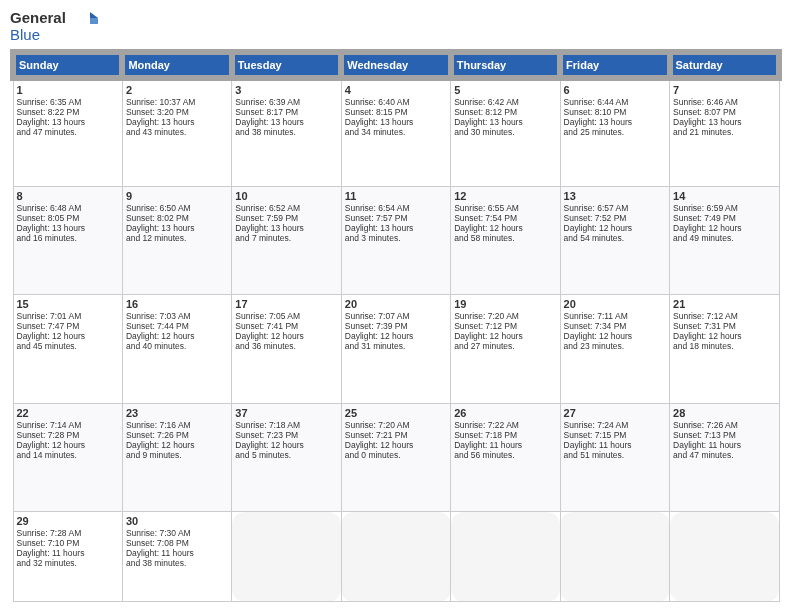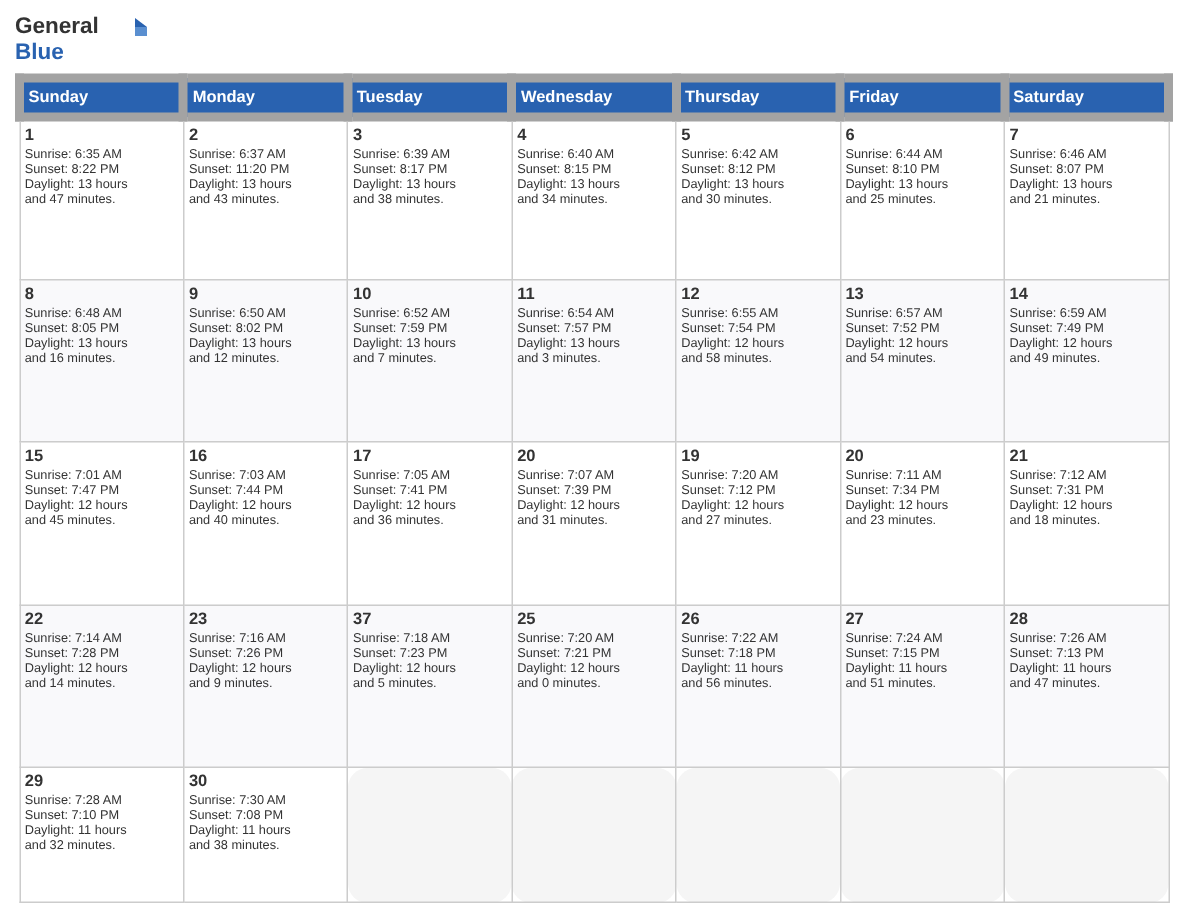--- a/index.html
+++ b/index.html
@@ -88,21 +88,21 @@
   <div class="header">
     <div class="logo">
   <div style="display:flex;flex-direction:column;line-height:1.1">
     <div style="display:flex;align-items:center;gap:14px">
       <span style="font-size:15px;font-weight:bold;color:#333;">General</span>
       <svg width="18" height="16" viewBox="0 0 18 16">
         <polygon points="10,2 18,8 10,8" fill="#2962b0"></polygon>
         <polygon points="10,8 18,8 18,14 10,14" fill="#5a8fd0"></polygon>
       </svg>
     </div>
-    <span style="font-size:15px;font-weight:bold;color:#2962b0;">Blue</span>
+    <span style="font-size:15px;font-weight:normal;color:#2962b0;">Blue</span>
   </div>
 </div>
     <div class="title-block">
       <div class="month-title"></div>
       <div class="location"></div>
     </div>
   </div>
 
   <table class="calendar">
     <thead>
@@ -120,22 +120,22 @@
     <tr>
           <td>
             <span class="day-num">1</span>
             <div>Sunrise: 6:35 AM</div>
             <div>Sunset: 8:22 PM</div>
             <div>Daylight: 13 hours</div>
             <div>and 47 minutes.</div>
           </td>
           <td>
             <span class="day-num">2</span>
-            <div>Sunrise: 6:37 AM</div>
-            <div>Sunset: 11:20 PM</div>
+            <div>Sunrise: 10:37 AM</div>
+            <div>Sunset: 3:20 PM</div>
             <div>Daylight: 13 hours</div>
             <div>and 43 minutes.</div>
           </td>
           <td>
             <span class="day-num">3</span>
             <div>Sunrise: 6:39 AM</div>
             <div>Sunset: 8:17 PM</div>
             <div>Daylight: 13 hours</div>
             <div>and 38 minutes.</div>
           </td>

